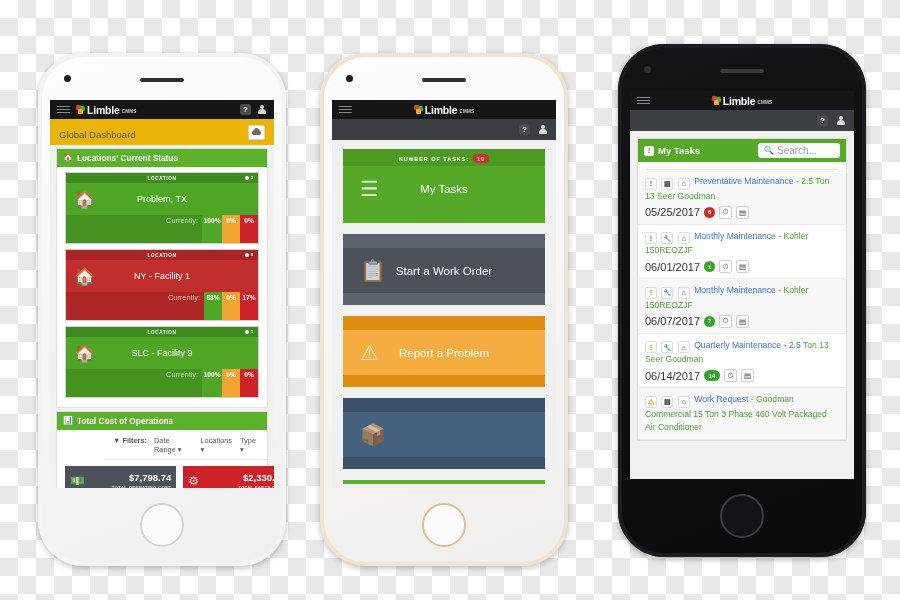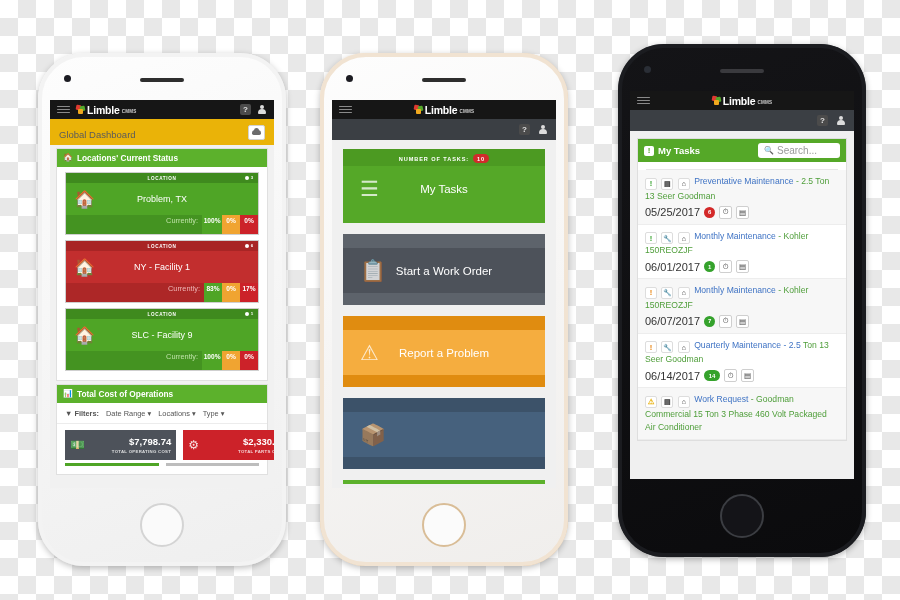--- a/index.html
+++ b/index.html
@@ -86,34 +86,34 @@
   .panelhd{background:#5cb12c;color:#fff;font-size:8.3px;font-weight:bold;padding:4px 6px;display:flex;align-items:center;gap:4px;}
   .glyph{font-size:8px;line-height:1;}
   .loccard{margin:5px 8px;border:1px solid #cfcfcf;}
   .loccard .lhd{font-size:4.6px;font-weight:bold;color:#fff;letter-spacing:.7px;text-align:center;
                 padding:2.5px 0;position:relative;}
   .loccard .lhd .cnt{position:absolute;right:4px;top:2px;font-size:4.4px;display:flex;align-items:center;gap:2px;}
   .loccard .lhd .cnt b{width:4px;height:4px;border-radius:50%;background:#fff;display:inline-block;}
   .loccard .body{height:32px;display:flex;align-items:center;justify-content:center;position:relative;}
   .loccard .body .hic{position:absolute;left:8px;top:8px;font-size:17px;line-height:1;}
   .loccard .body .nm{color:#fff;font-size:9px;}
-  .loccard .foot{display:flex;justify-content:flex-end;align-items:stretch;height:19px;}
+  .loccard .foot{display:flex;justify-content:flex-end;align-items:stretch;height:28px;}
   .loccard .foot .lbl{flex:1;text-align:right;padding-right:4px;font-size:7.4px;line-height:11px;}
   .seg{font-size:6.6px;font-weight:bold;color:#fff;line-height:11px;padding:0 1.5px;text-align:center;min-width:15px;}
   .green-card{background:#4fa526;}
   .green-card .lhd{background:#3f8a1e;}
   .green-card .foot .lbl{color:#bfe3a8;}
   .green-card .foot{background:#449321;}
   .red-card{background:#c22e2e;}
   .red-card .lhd{background:#a82525;}
   .red-card .foot{background:#ad2727;}
   .red-card .foot .lbl{color:#eeb6b6;}
   .hicon-w{color:#8ecf6e;}
   .hicon-r{color:#d97a7a;}
-  .filters{display:flex;align-items:flex-start;gap:7px;font-size:7.4px;color:#555;padding:6px 8px 5px 8px;border-bottom:1px solid #ececec;}
+  .filters{display:flex;align-items:flex-start;gap:7px;font-size:7.4px;color:#555;padding:6px 8px 5px 8px;border-bottom:1px solid #ececec;margin-left:48px;}
   .filters .f1{font-weight:bold;}
   .costrow{display:flex;gap:7px;padding:6px 8px 0 8px;}
   .costcard{flex:1;display:flex;align-items:center;gap:6px;padding:6px 5px;position:relative;}
   .costcard.dark{background:#4d525a;}
   .costcard.red{background:#cc2229;}
   .costcard .ic{font-size:12px;color:rgba(255,255,255,.85);line-height:1;}
   .costcard .vals{display:flex;flex-direction:column;align-items:flex-end;flex:1;}
   .costcard .amt{color:#fff;font-size:9.5px;font-weight:bold;margin-left:38px;}
   .costcard .cap{color:rgba(255,255,255,.8);font-size:4.3px;font-weight:bold;letter-spacing:.3px;margin-top:2px;}
   .costbars{display:flex;gap:7px;padding:3px 8px 0 8px;}

